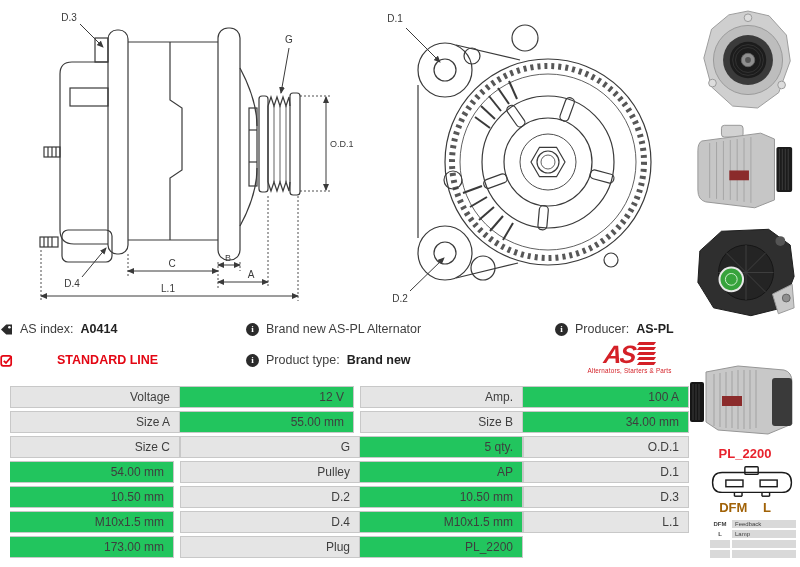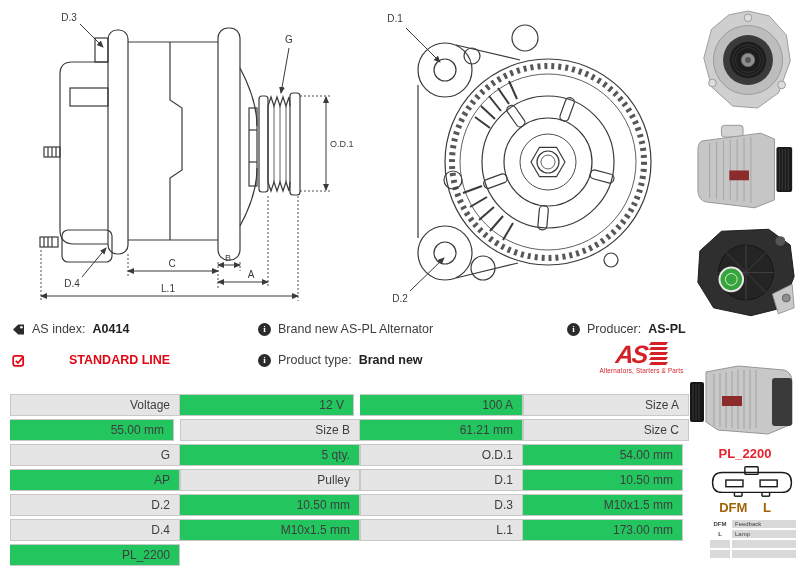--- a/index.html
+++ b/index.html
@@ -1,41 +1,41 @@
 <!DOCTYPE html>
 <html><head>
 <meta charset="utf-8">
 <style>
   html,body{margin:0;padding:0;background:#fff;}
   .page{position:relative;width:800px;height:567px;background:#fff;overflow:hidden;
         font-family:"Liberation Sans",sans-serif;color:#3e3e3e;}
   .abs{position:absolute;}
 
   
-  .info-bar{position:absolute;left:12px;top:322px;width:676px;display:grid;
+  .info-bar{position:absolute;left:0;top:322px;width:676px;display:grid;
             grid-template-columns:246px 309px 121px;row-gap:10px;}
   .info-line{display:flex;align-items:center;gap:7px;font-size:12.5px;white-space:nowrap;}
   .info-line b{color:#222;}
   .red{color:#e30613;}
   .bold{font-weight:bold;gap:44px;}
   .circle-i{display:inline-flex;align-items:center;justify-content:center;width:13px;height:13px;
             border-radius:50%;background:#2b2b2b;color:#fff;font-size:9px;font-weight:bold;
             font-family:"Liberation Serif",serif;flex:none;}
 
   
   .as-logo{margin-left:28px;margin-top:-4px;display:flex;flex-direction:column;align-items:center;}
   .as-logo-top{display:flex;align-items:center;gap:3px;}
   .as-logo-text{font-style:italic;font-weight:bold;font-size:25px;line-height:22px;color:#d42027;
                 letter-spacing:-2px;transform:skewX(-6deg);}
   .as-logo-stripes{display:flex;flex-direction:column;gap:2px;}
   .as-logo-stripes div{width:17px;height:3px;background:#d42027;transform:skewX(-35deg);}
   .as-logo-tagline{font-size:6.3px;color:#d42027;margin-top:2px;letter-spacing:.2px;}
 
   
-  .spec-table{position:absolute;left:10px;top:394px;width:679px;display:grid;
+  .spec-table{position:absolute;left:10px;top:386px;width:679px;display:grid;
               grid-template-columns:170px 180px 163px 166px;grid-auto-rows:22px;row-gap:3px;}
   .cell{border:1px solid #c8c8c8;font-size:12px;line-height:20px;text-align:right;
         padding-right:9px;box-sizing:border-box;overflow:hidden;}
   .lbl{background:#e5e5e5;}
   .val{background:#22c55e;border-left:none;}
   .v1{margin-right:6px;}
 
   
   .pl-code{position:absolute;left:690px;top:446px;width:110px;text-align:center;
            font-size:13px;font-weight:bold;color:#e8222d;}
@@ -309,48 +309,50 @@
             <div></div>
         </span>
       </div>
       <div class="as-logo-tagline">Alternators, Starters &amp; Parts</div>
     </div>
   </div>
 
   <div class="spec-table">
     <div class="cell lbl">Voltage</div>
     <div class="cell val v1">12 V</div>
+    <div class="cell lbl">Amp.</div>
     <div class="cell val">100 A</div>
 
     <div class="cell lbl">Size A</div>
     <div class="cell val v1">55.00 mm</div>
     <div class="cell lbl">Size B</div>
-    <div class="cell val">61.21 mm</div>
+    <div class="cell val">34.00 mm</div>
 
     <div class="cell lbl">Size C</div>
     <div class="cell lbl">G</div>
     <div class="cell val">5 qty.</div>
 
     <div class="cell lbl">O.D.1</div>
     <div class="cell val v1">54.00 mm</div>
+    <div class="cell lbl">Pulley</div>
     <div class="cell val">AP</div>
-    <div class="cell lbl">Pulley</div>
 
     <div class="cell lbl">D.1</div>
     <div class="cell val v1">10.50 mm</div>
     <div class="cell lbl">D.2</div>
     <div class="cell val">10.50 mm</div>
 
     <div class="cell lbl">D.3</div>
     <div class="cell val v1">M10x1.5 mm</div>
     <div class="cell lbl">D.4</div>
     <div class="cell val">M10x1.5 mm</div>
 
     <div class="cell lbl">L.1</div>
     <div class="cell val v1">173.00 mm</div>
+    <div class="cell lbl">Plug</div>
     <div class="cell val">PL_2200</div>
   </div>
 
   <div class="pl-code">PL_2200</div>
 
   <svg class="abs" style="left:706px;top:462px" width="92" height="38" viewBox="0 0 95 40">
     <g stroke="#1a1a1a" stroke-width="1.5" fill="none">
       <rect x="40" y="5" width="14" height="8" rx="1"></rect>
       <path d="M16,11 L79,11 Q89,11 89,21.5 Q89,32 79,32 L16,32 Q6,32 6,21.5 Q6,11 16,11 Z"></path>
       <rect x="20" y="19" width="18" height="7"></rect>

